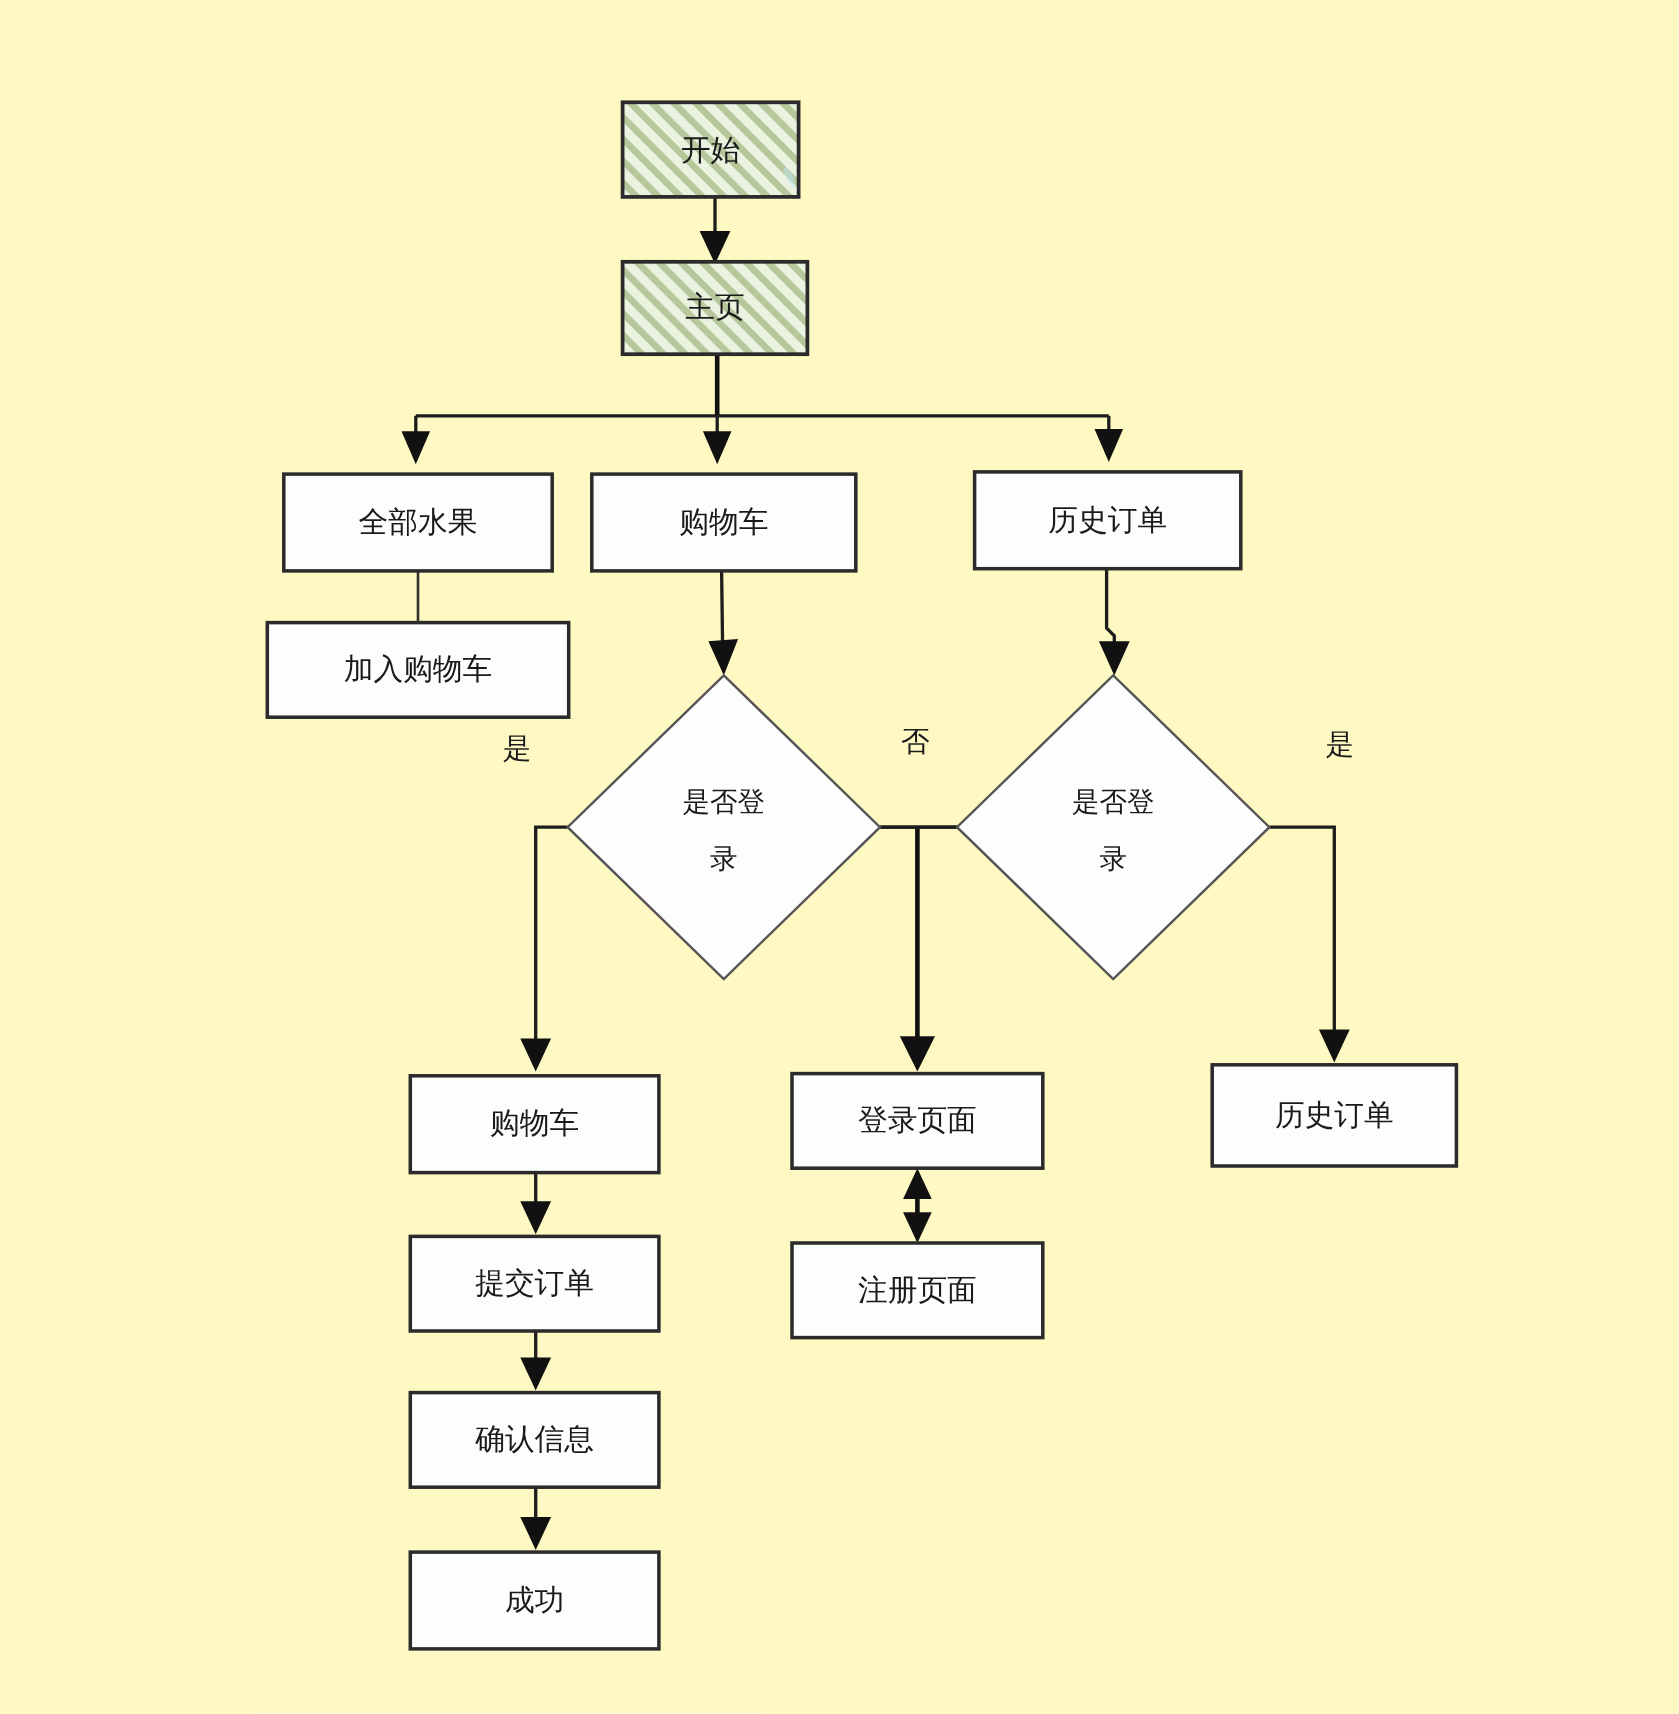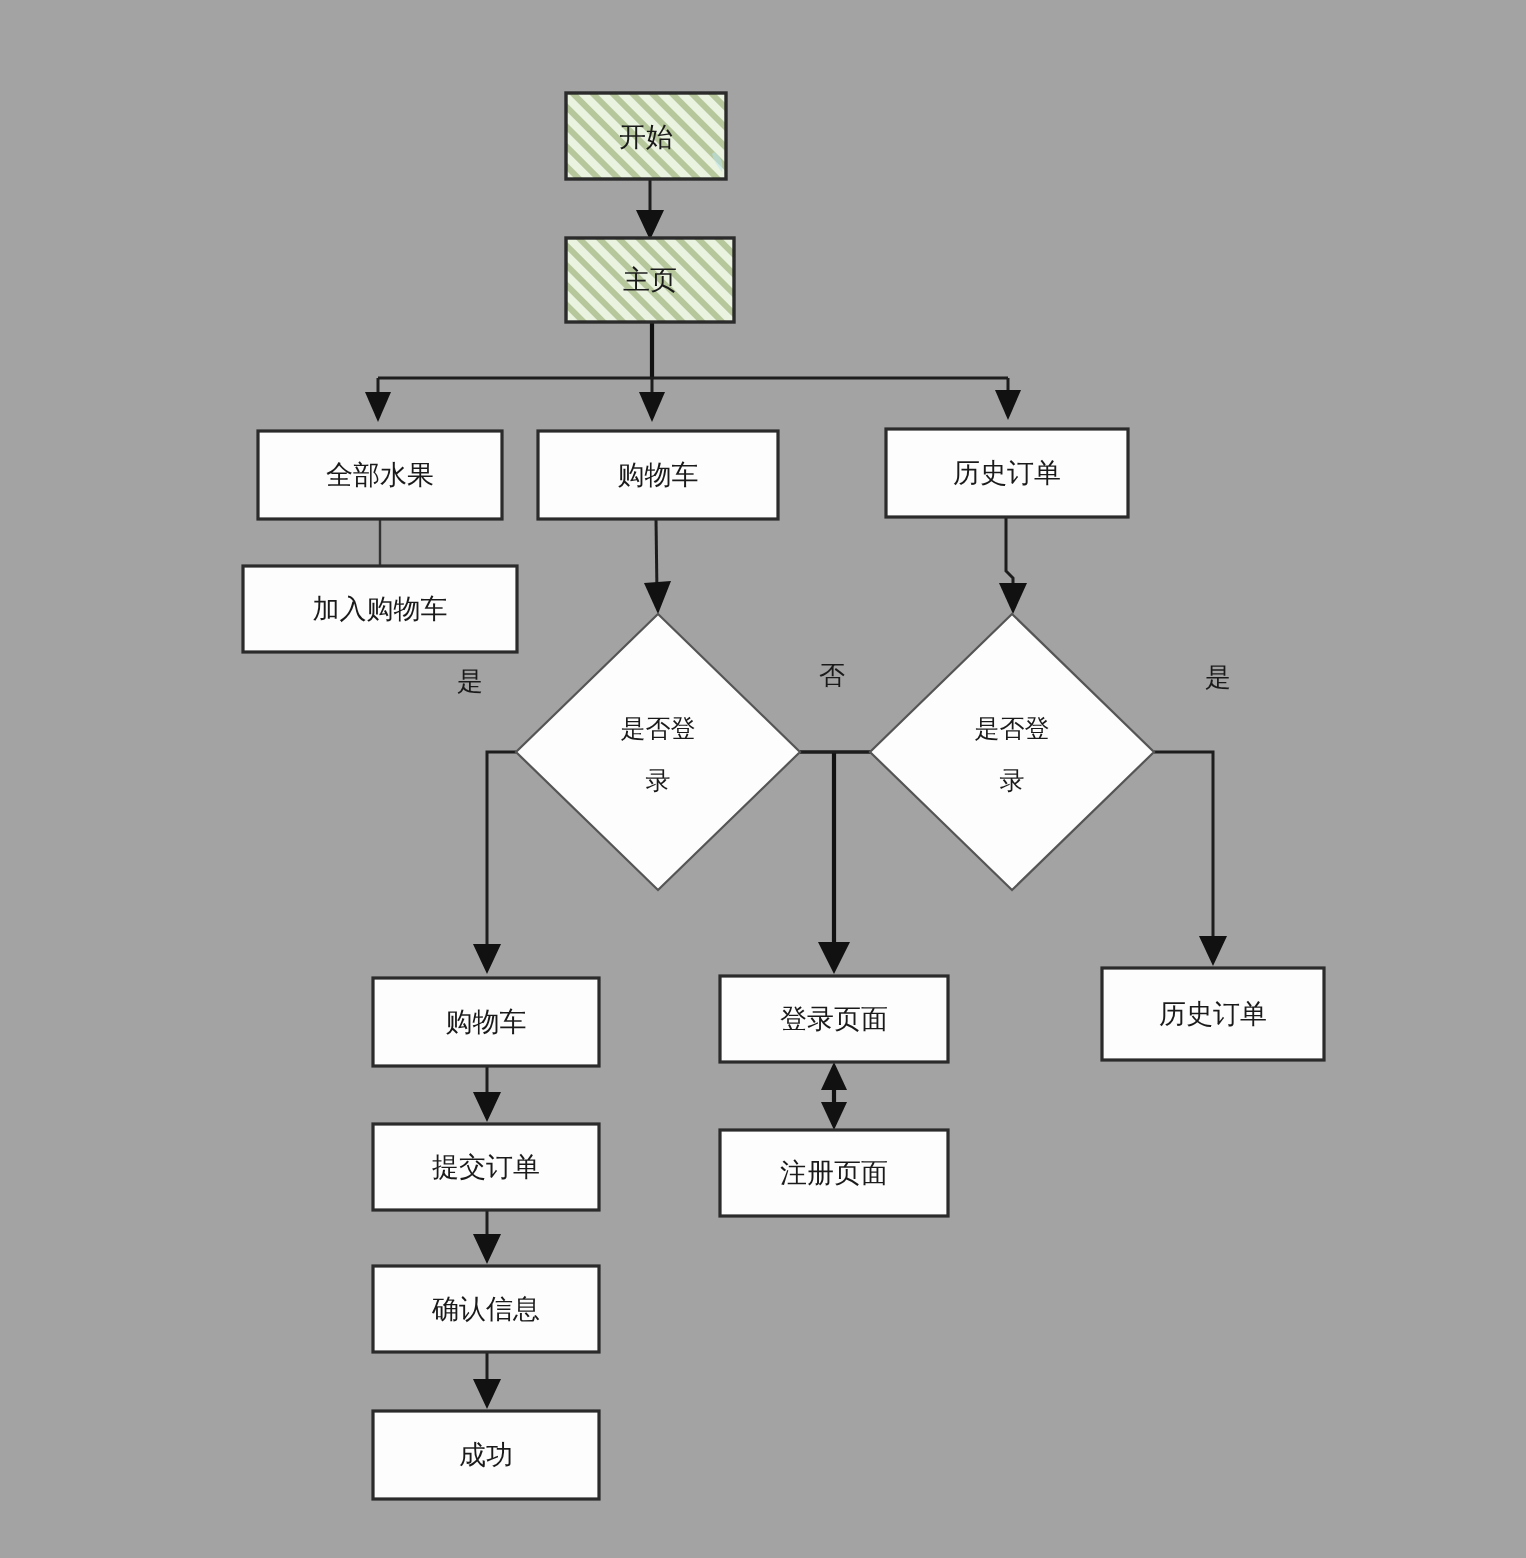--- a/index.html
+++ b/index.html
@@ -10,21 +10,21 @@
   body {
     width: 1526px;
     height: 1558px;
     font-family: "DejaVu Sans", "Liberation Sans", sans-serif;
     overflow: hidden;
   }
   #flowchart-root {
     position: relative;
     width: 1526px;
     height: 1558px;
-    background: #a3a3a3;
+    background: #fef9c3;
   }
   svg#diagram {
     display: block;
     width: 1526px;
     height: 1558px;
   }
   .node-box {
     fill: #fdfdfd;
     stroke: #2b2b2b;
     stroke-width: 3.2;

